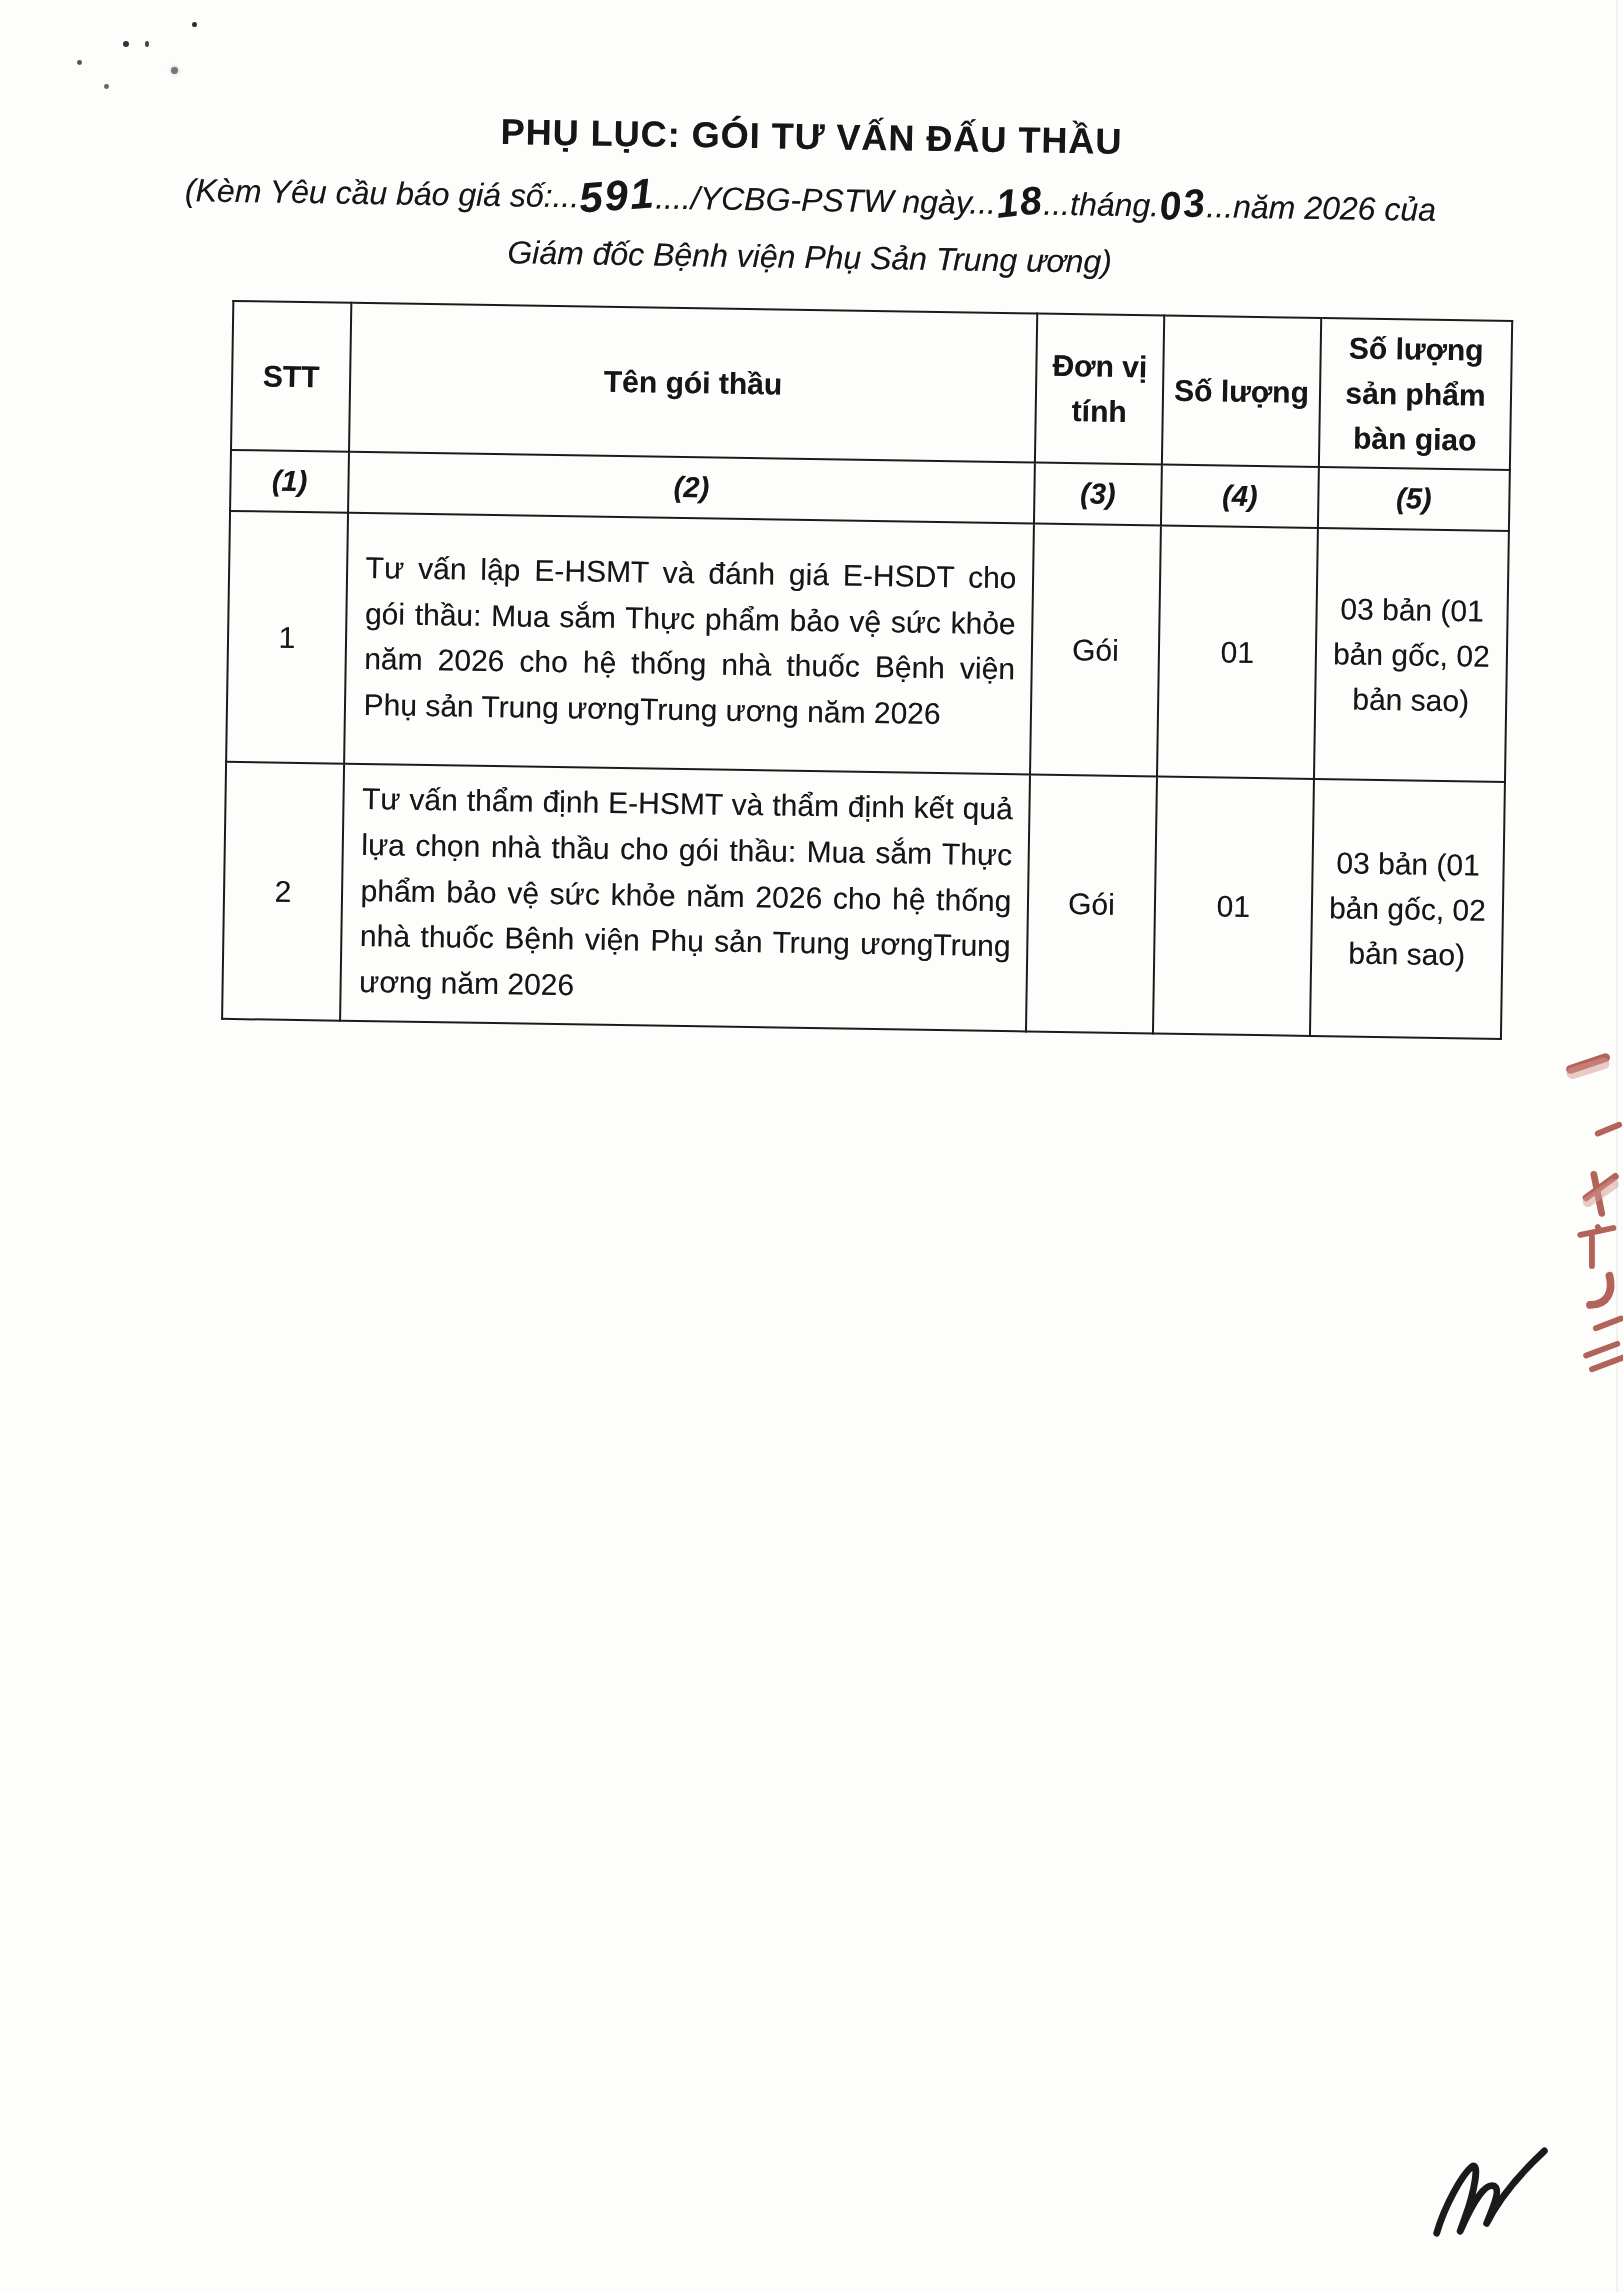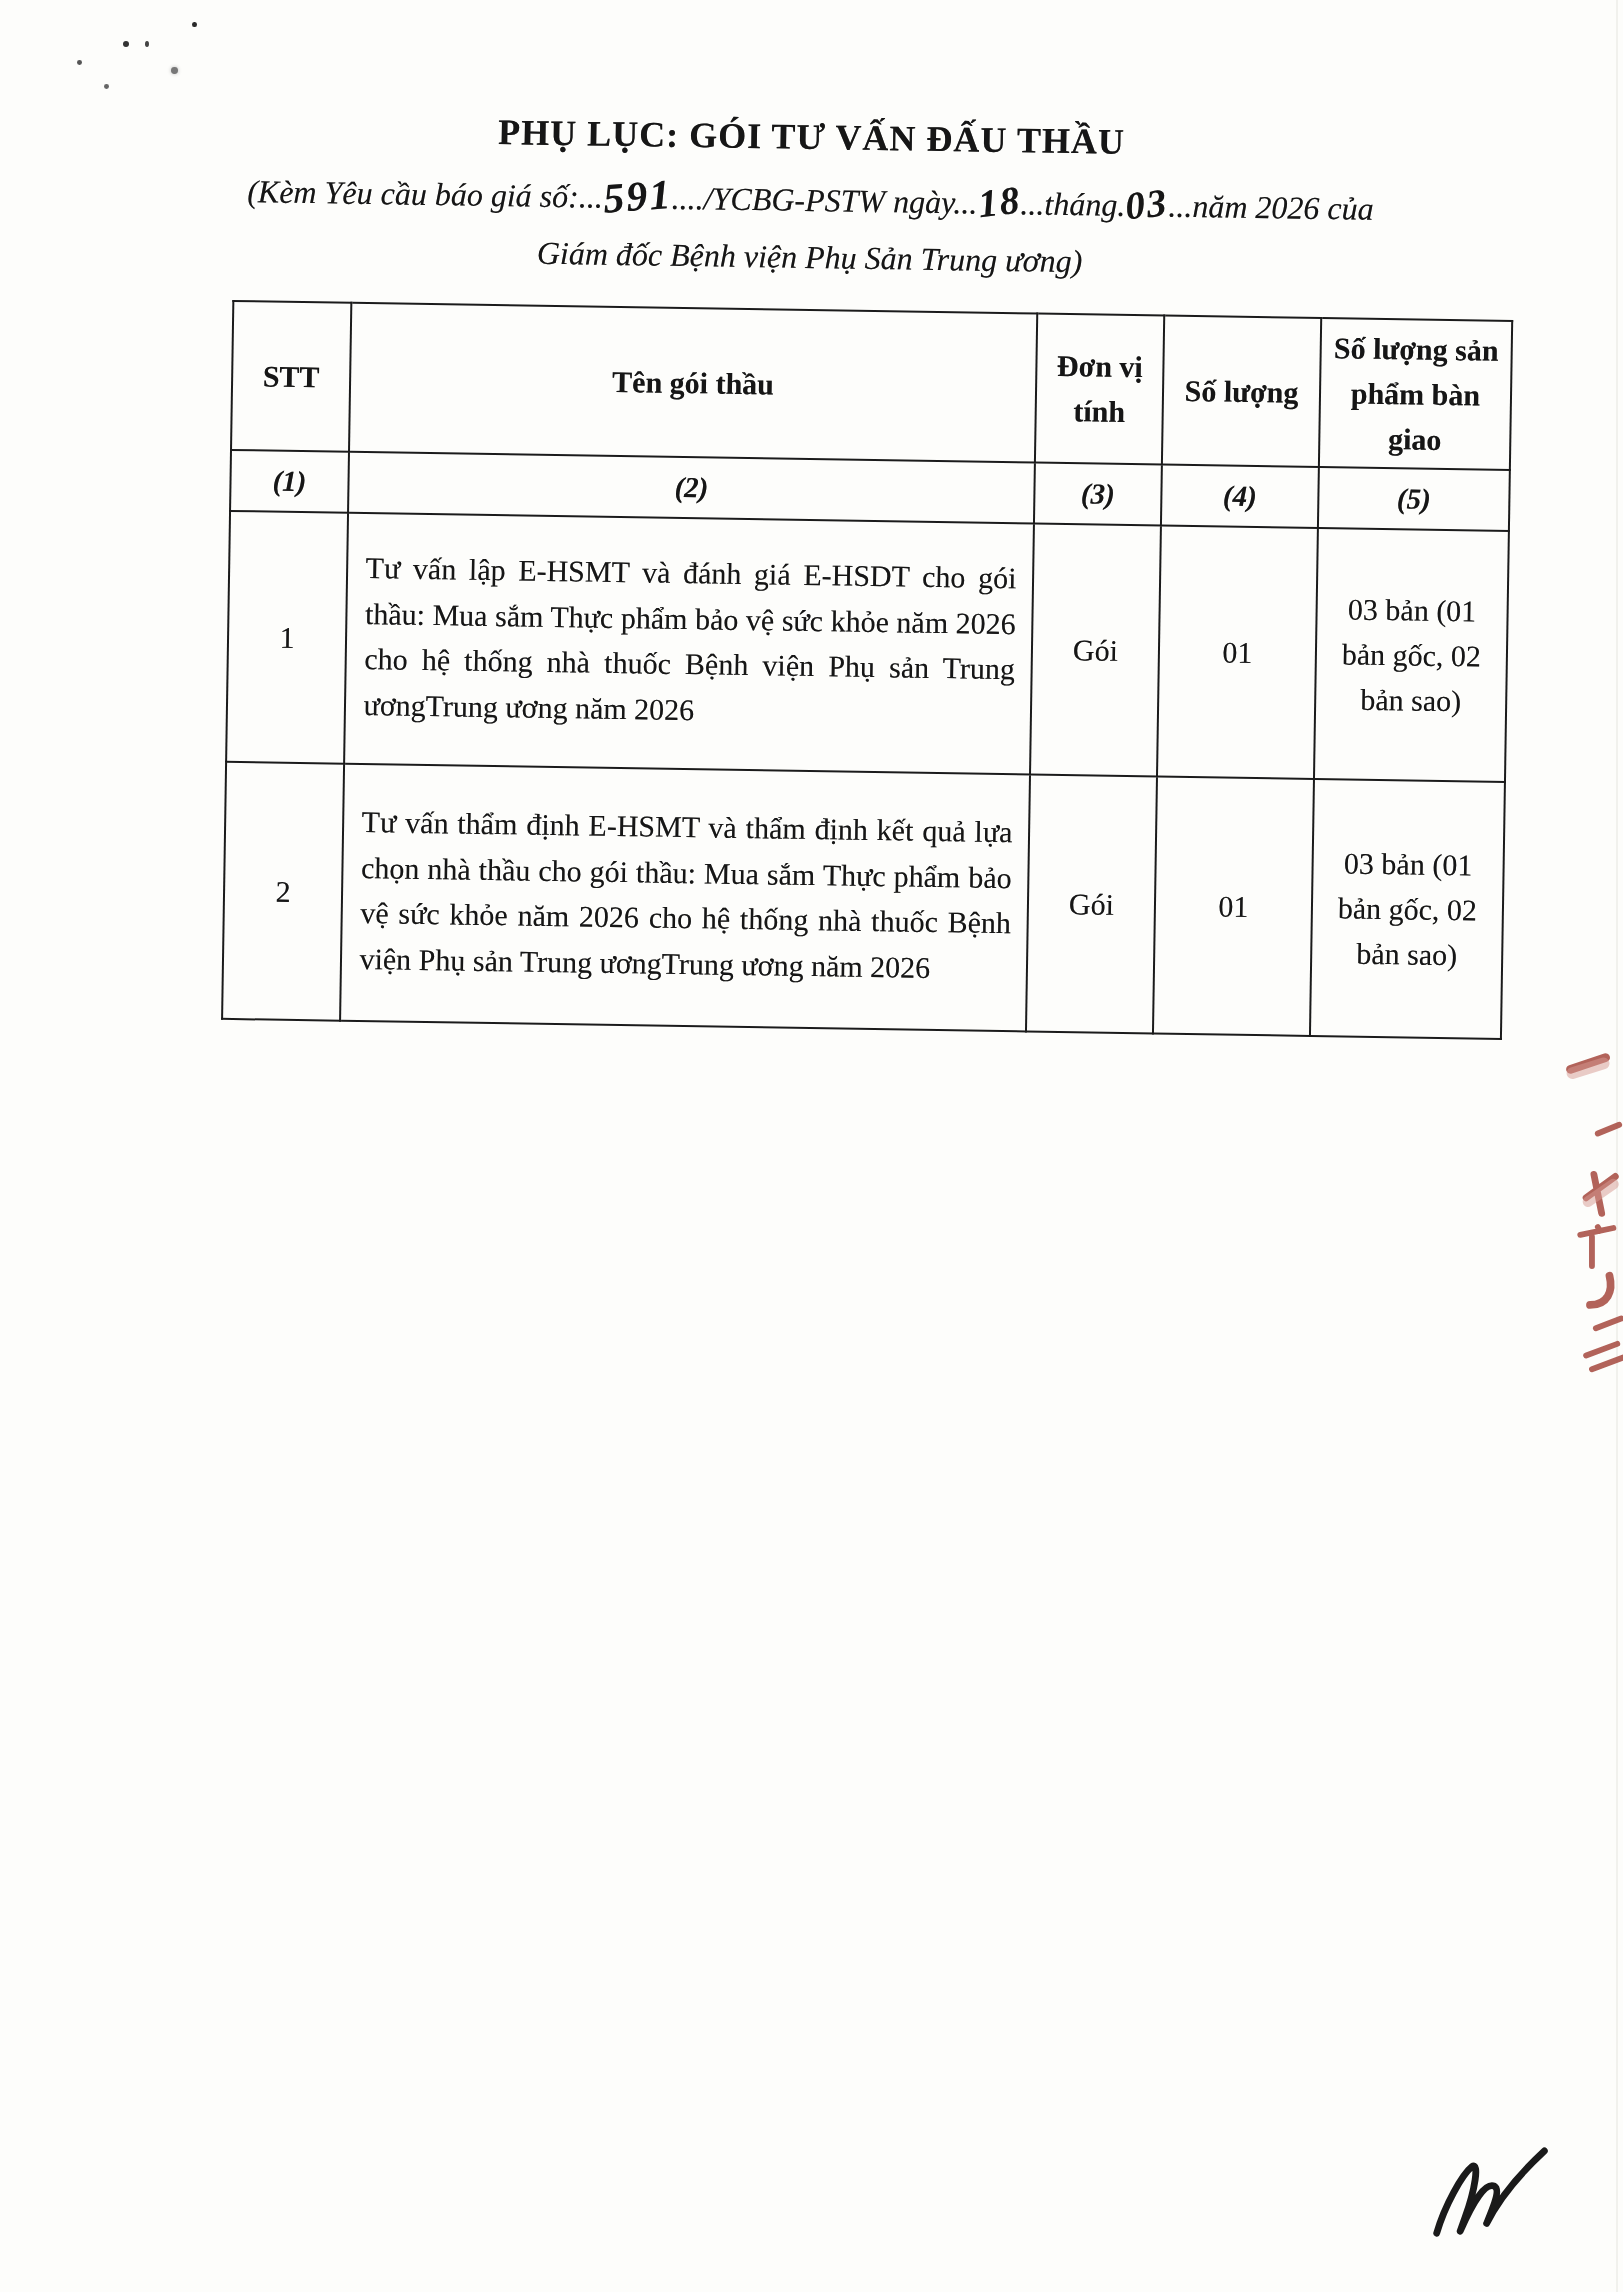--- a/index.html
+++ b/index.html
@@ -2,21 +2,21 @@
 <html><head>
 <meta charset="utf-8">
 <style>
   html,body{margin:0;padding:0;background:#e9e9e9;}
   .sheet{
     position:relative;
     width:1623px;height:2293px;
     margin:0 auto;
     background:#fdfdfb;
     overflow:hidden;
-    font-family:Liberation Serif, serif;
+    font-family:Liberation Sans, sans-serif;
     color:#161616;
   }
   
   .scan-content{
     position:absolute;left:0;top:0;width:100%;
     transform:rotate(0.9deg);
     transform-origin:812px 137px;
   }
   .doc-title{
     margin-top:116px;

